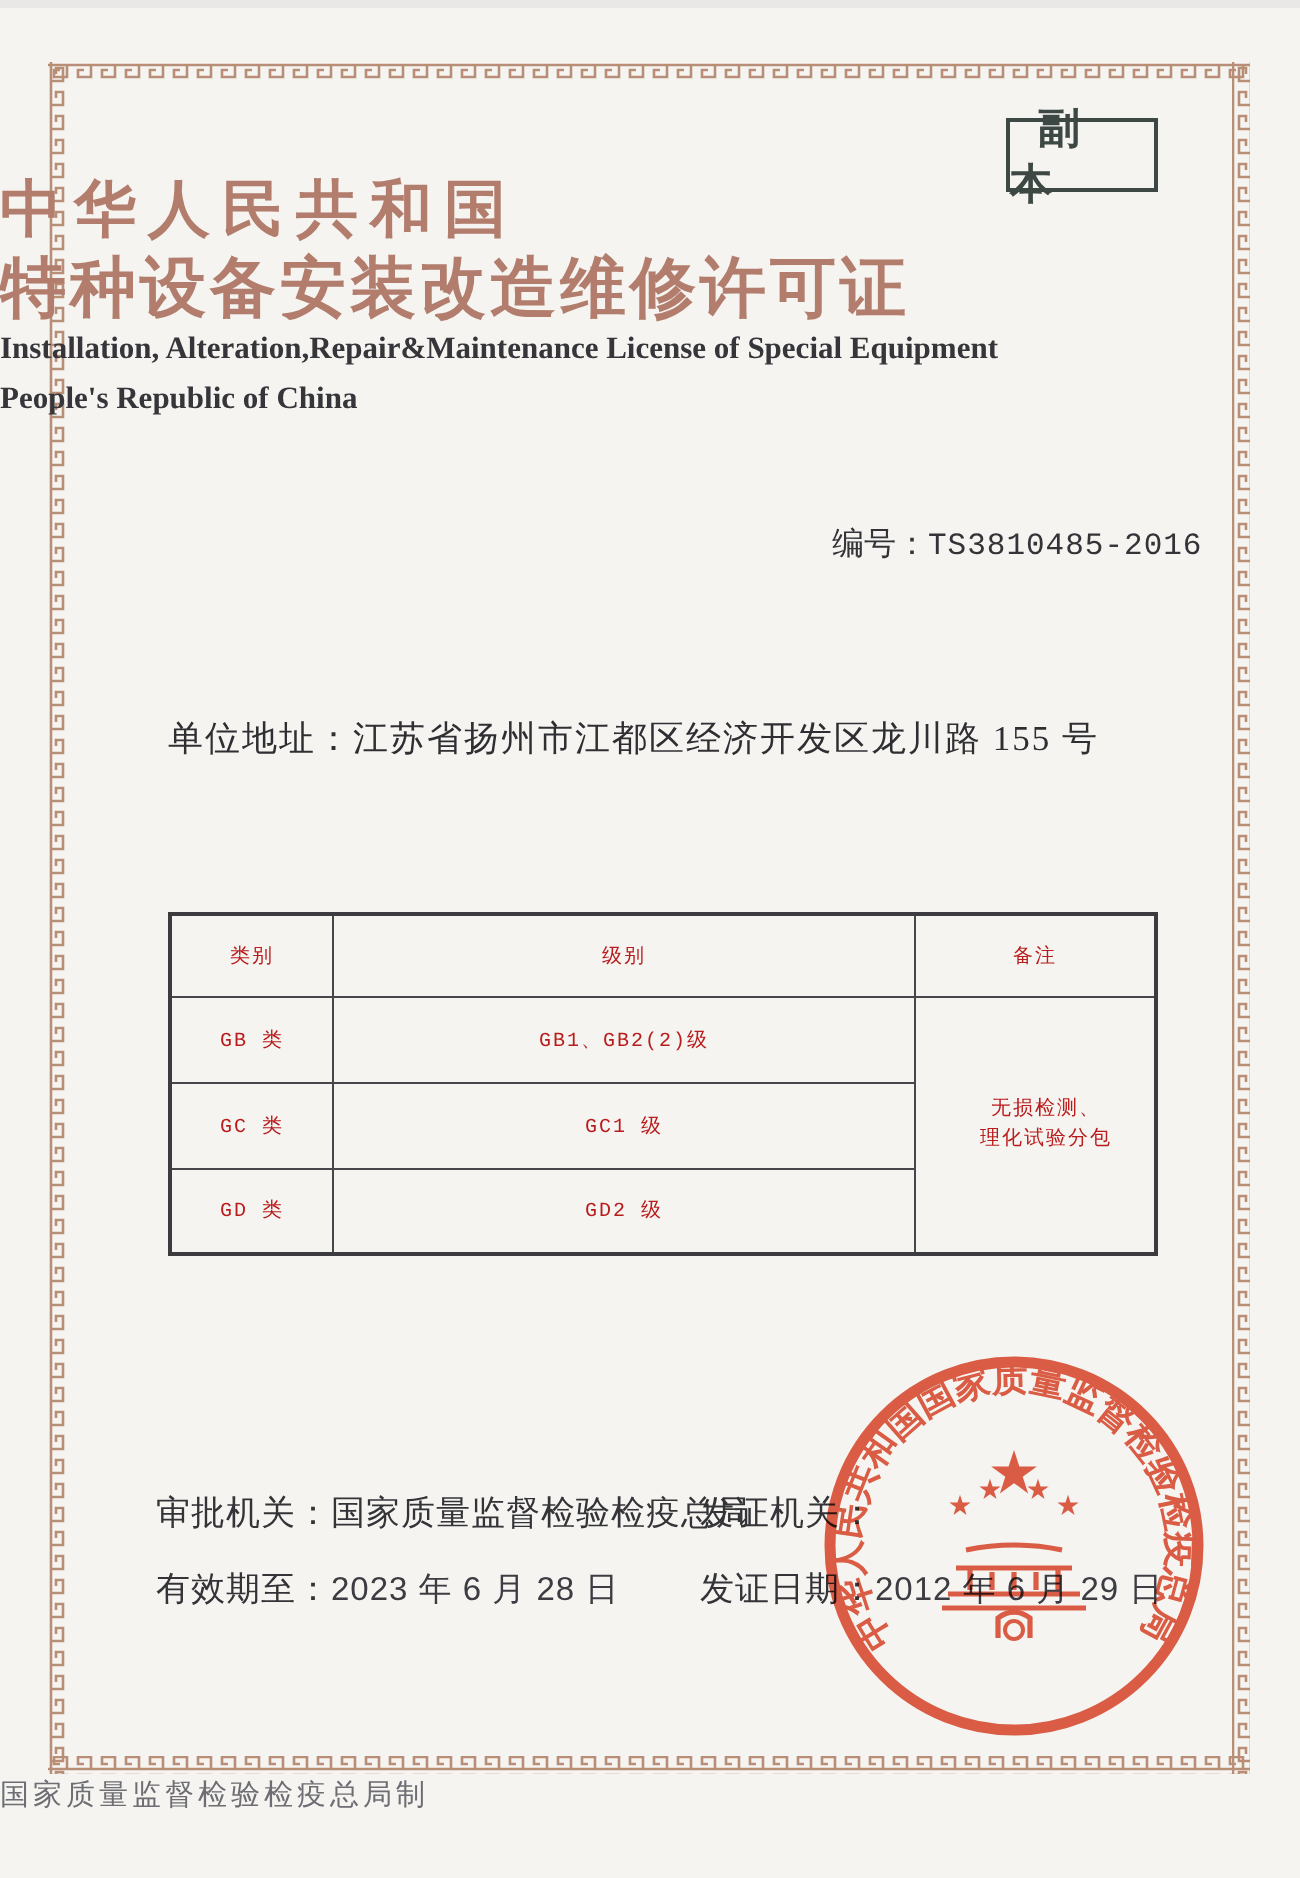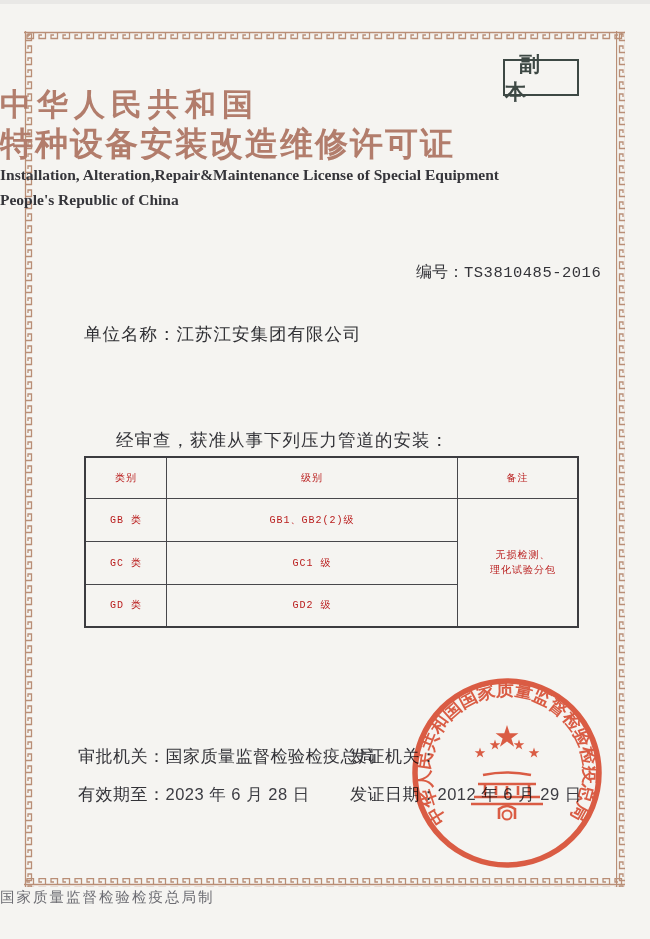--- a/index.html
+++ b/index.html
@@ -90,25 +90,24 @@
 
   <div class="abs center title-cn-1">中华人民共和国</div>
   <div class="abs center title-cn-2">特种设备安装改造维修许可证</div>
   <div class="abs center title-en-1">Installation, Alteration,Repair&amp;Maintenance License of Special Equipment</div>
   <div class="abs center title-en-2">People's Republic of China</div>
 
   <div class="abs license-line">
     <span>编号：</span><span class="license-no">TS3810485-2016</span>
   </div>
 
-  <div class="abs field-line unit-name">
-    <span>单位名称：</span><span>江苏江安集团有限公司</span>
+  <div class="abs field-line unit-addr">
+    <span>单位地址：</span><span>江苏省扬州市江都区经济开发区龙川路 155 号</span>
   </div>
 
-  <div class="abs note-line">经审查，获准从事下列压力管道的安装：</div>
 
   <table class="perm">
     <tbody>
         <tr class="hdr-row">
       <td class="col-cat">类别</td>
       <td class="col-lvl">级别</td>
       <td class="col-rem">备注</td>
     </tr>
     <tr class="data-row">
       <td class="mono">GB 类</td>

